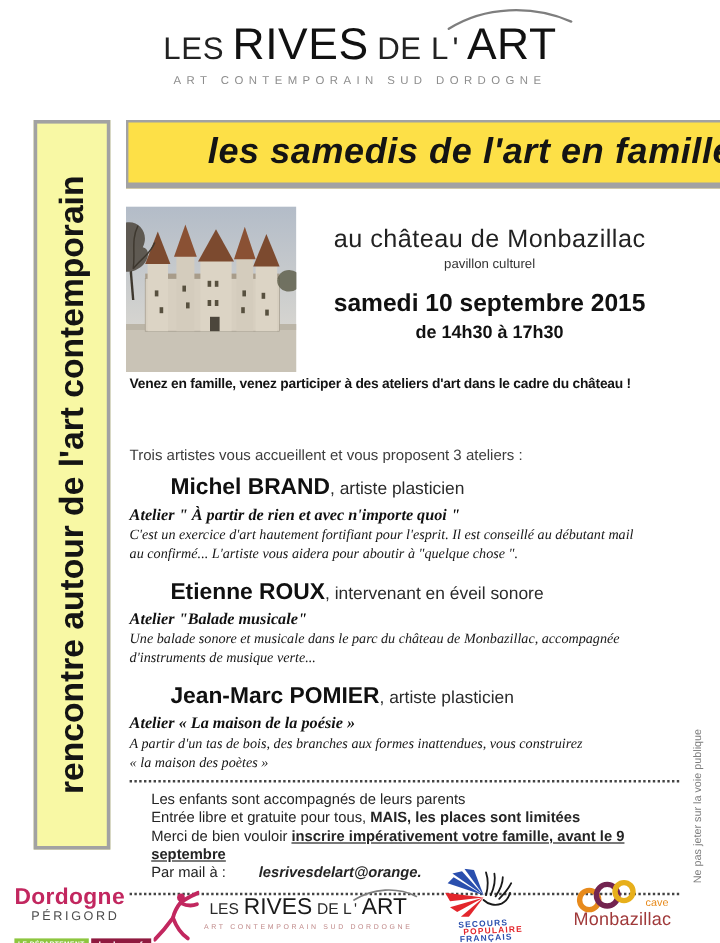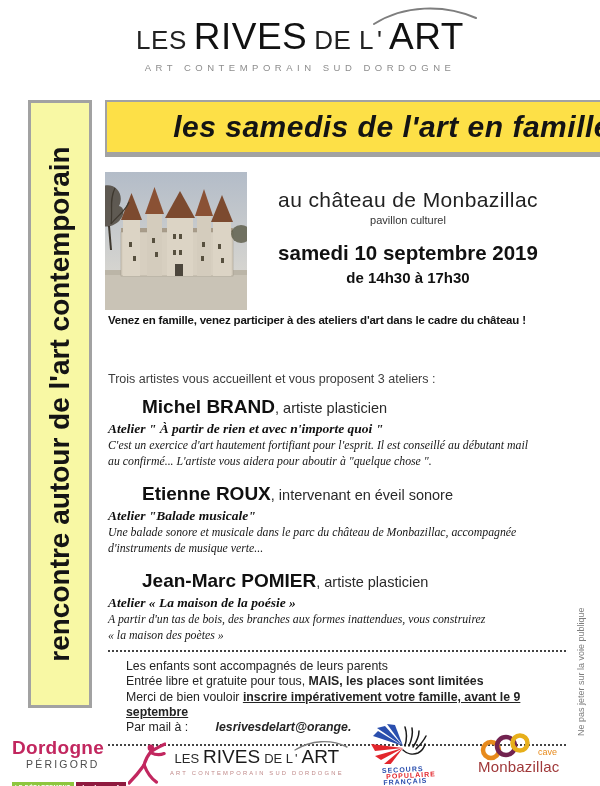--- a/index.html
+++ b/index.html
@@ -172,21 +172,21 @@
     <rect x="70" y="92" width="8" height="12" fill="#4c463c"></rect>
     <path d="M-2,14 C10,10 20,22 14,34 C22,36 18,48 10,52 C4,56 -2,54 -2,54 Z" fill="#4d473d" opacity="0.85"></path>
     <path d="M6,52 C8,38 4,28 10,16 M6,52 C12,44 20,40 24,30" stroke="#3e382f" stroke-width="1.2" fill="none"></path>
     <path d="M4,54 L6,78" stroke="#3e382f" stroke-width="2"></path>
     <ellipse cx="136" cy="62" rx="10" ry="9" fill="#5a5a46" opacity="0.8"></ellipse>
   </svg>
 
   <div class="event">
     <div class="ev-location">au château de Monbazillac</div>
     <div class="ev-venue">pavillon culturel</div>
-    <div class="ev-date">samedi 10 septembre 2019</div>
+    <div class="ev-date">samedi 10 septembre 2015</div>
     <div class="ev-time">de 14h30 à 17h30</div>
   </div>
 
   <div class="invitation">Venez en famille, venez participer à des ateliers d'art dans le cadre du  château !</div>
   <div class="intro">Trois artistes vous accueillent  et vous proposent 3 ateliers :</div>
 
   <div class="artists">
     <div class="artist">
       <div class="artist-name-row">
         <span class="artist-name">Michel BRAND</span><span class="artist-role">, artiste plasticien</span>

